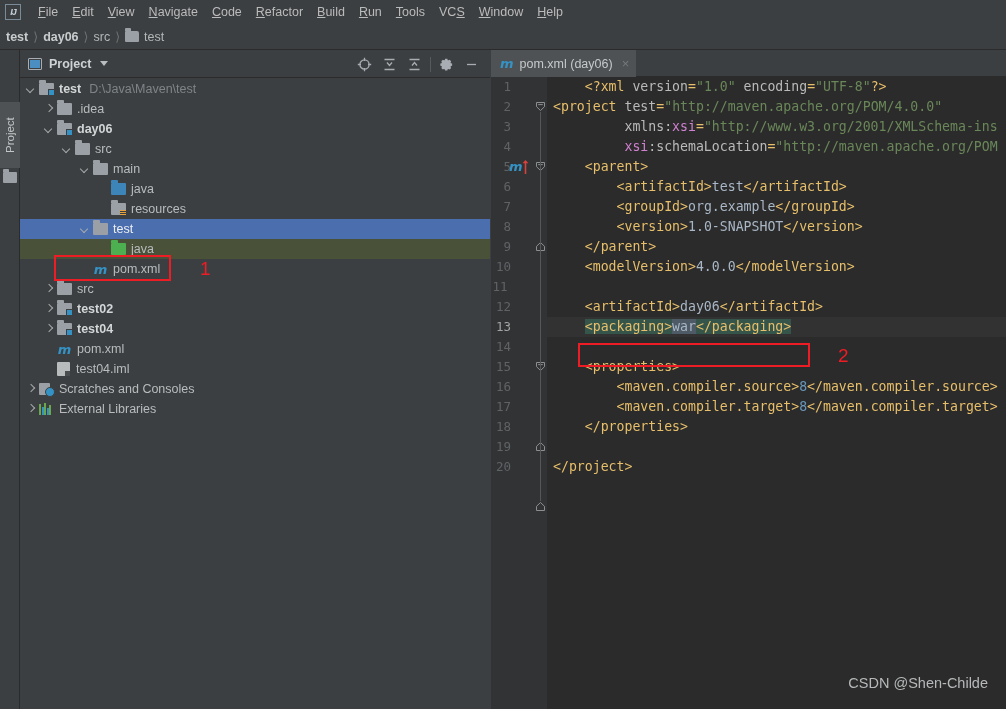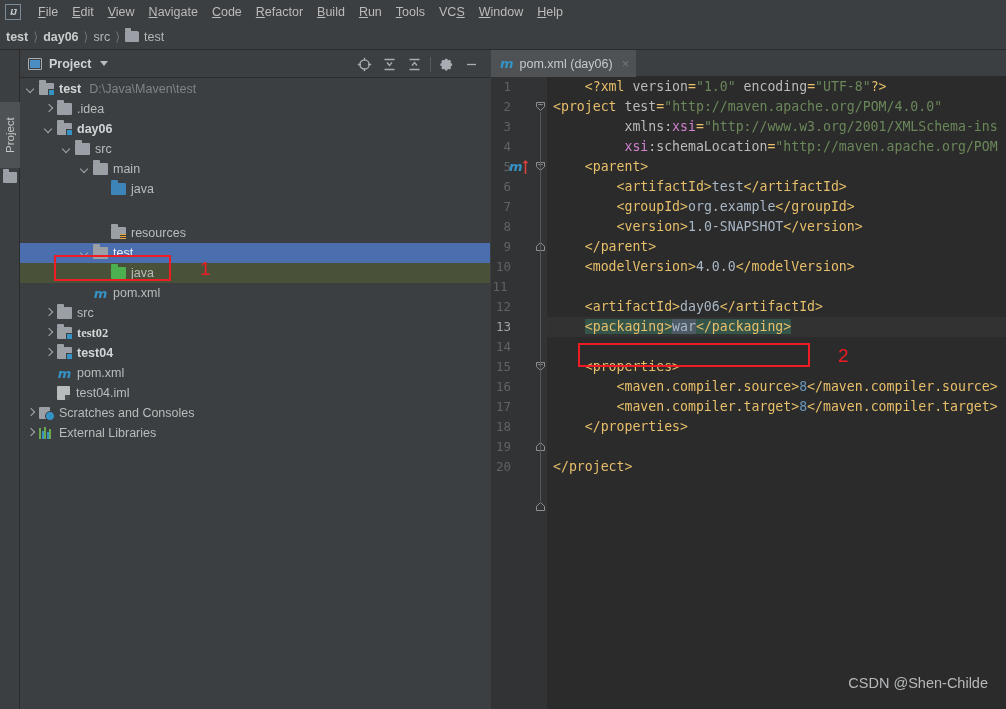--- a/index.html
+++ b/index.html
@@ -368,21 +368,21 @@
         <div class="trow" style="padding-left: 60px;">
           <span class="arrow down"></span>
           <span class="fold"></span>
           <span class="lbl">main</span>
         </div>
         <div class="trow" style="padding-left: 78px;">
           <span class="arrow"></span>
           <span class="fold srcblue"></span>
           <span class="lbl">java</span>
         </div>
-        <div class="trow" style="padding-left: 78px; margin-top: 24px;">
+        <div class="trow" style="padding-left: 78px;">
           <span class="arrow"></span>
           <span class="fold res"></span>
           <span class="lbl">resources</span>
         </div>
         <div class="trow sel-blue" style="padding-left: 60px;">
           <span class="arrow down"></span>
           <span class="fold"></span>
           <span class="lbl">test</span>
         </div>
         <div class="trow sel-olive" style="padding-left: 78px;">
@@ -393,21 +393,21 @@
         <div class="trow" style="padding-left: 60px;">
           <span class="arrow"></span>
           <span class="micon">m</span>
           <span class="lbl">pom.xml</span>
         </div>
         <div class="trow" style="padding-left: 24px;">
           <span class="arrow right"></span>
           <span class="fold"></span>
           <span class="lbl">src</span>
         </div>
-        <div class="trow" style="padding-left: 24px; font-family: Liberation Serif, serif;">
+        <div class="trow" style="padding-left: 24px;">
           <span class="arrow right"></span>
           <span class="fold mod"></span>
           <span class="lbl bold">test02</span>
         </div>
         <div class="trow" style="padding-left: 24px;">
           <span class="arrow right"></span>
           <span class="fold mod"></span>
           <span class="lbl bold">test04</span>
         </div>
         <div class="trow" style="padding-left: 24px;">

